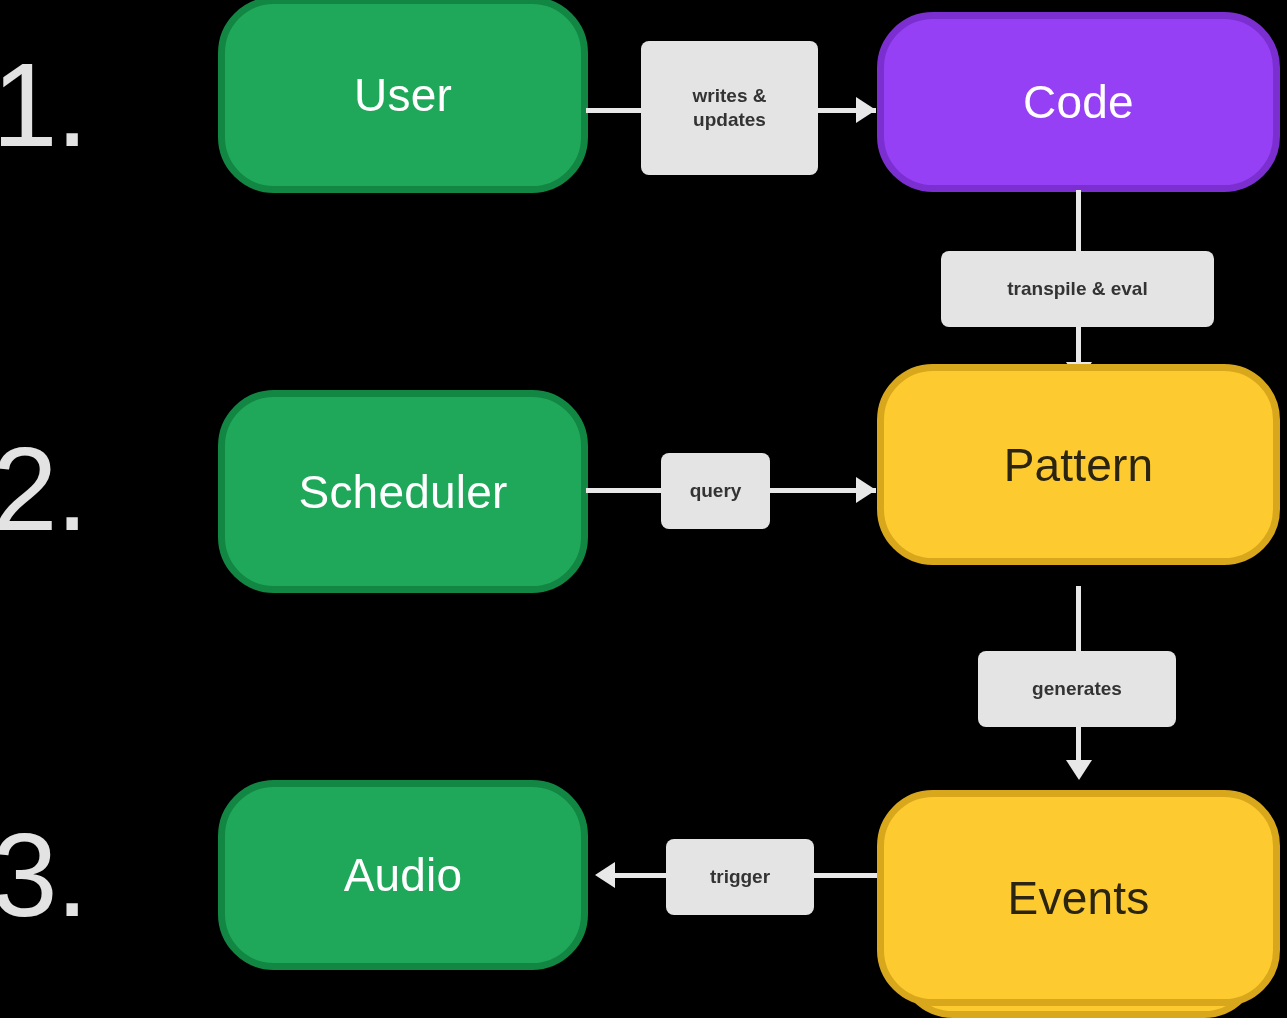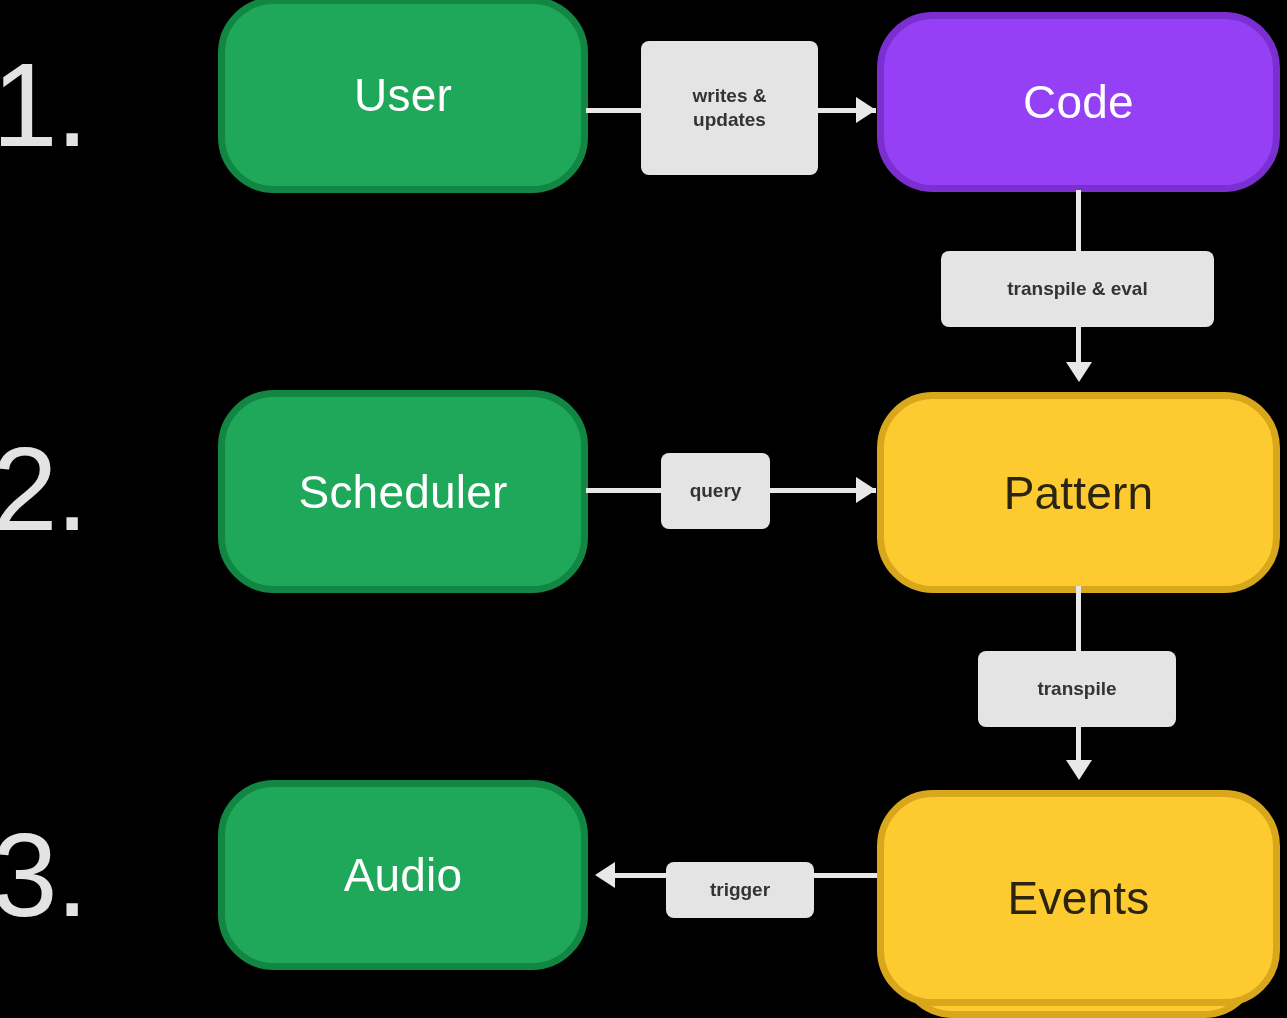--- a/index.html
+++ b/index.html
@@ -142,35 +142,35 @@
   <div class="edge-label" style="left:941px; top:251px; width:273px; height:76px;">transpile &amp; eval</div>
 
   <div class="node green" style="left:218px; top:390px; width:370px; height:203px;">
     <span>Scheduler</span>
   </div>
 
   <div class="line-h" style="left:586px; top:488px; width:290px;"></div>
   <div class="arrow-head arrow-right" style="left:856px; top:477px;"></div>
   <div class="edge-label" style="left:661px; top:453px; width:109px; height:76px;">query</div>
 
-  <div class="node yellow" style="left:877px; top:392px; width:403px; height:201px;">
+  <div class="node yellow" style="left:877px; top:364px; width:403px; height:201px;">
     <span>Pattern</span>
   </div>
 
   <div class="line-v" style="left:1076px; top:586px; width:5px; height:182px;"></div>
   <div class="arrow-head arrow-down" style="left:1066px; top:760px;"></div>
-  <div class="edge-label" style="left:978px; top:651px; width:198px; height:76px;">transpile</div>
+  <div class="edge-label" style="left:978px; top:651px; width:198px; height:76px;">generates</div>
 
   <div class="node green" style="left:218px; top:780px; width:370px; height:190px;">
     <span>Audio</span>
   </div>
 
   <div class="line-h" style="left:615px; top:873px; width:282px;"></div>
   <div class="arrow-head arrow-left" style="left:595px; top:862px;"></div>
-  <div class="edge-label" style="left:666px; top:839px; width:148px; height:56px;margin-top:23px;">trigger</div>
+  <div class="edge-label" style="left:666px; top:839px; width:148px; height:76px;">trigger</div>
 
   <div class="stack-layer" style="left:897px; top:832px; width:363px; height:186px;"></div>
   <div class="stack-layer" style="left:887px; top:816px; width:383px; height:186px;"></div>
   <div class="node yellow" style="left:877px; top:790px; width:403px; height:216px;">
     <span>Events</span>
   </div>
 
 </div>
 
 </body></html>

